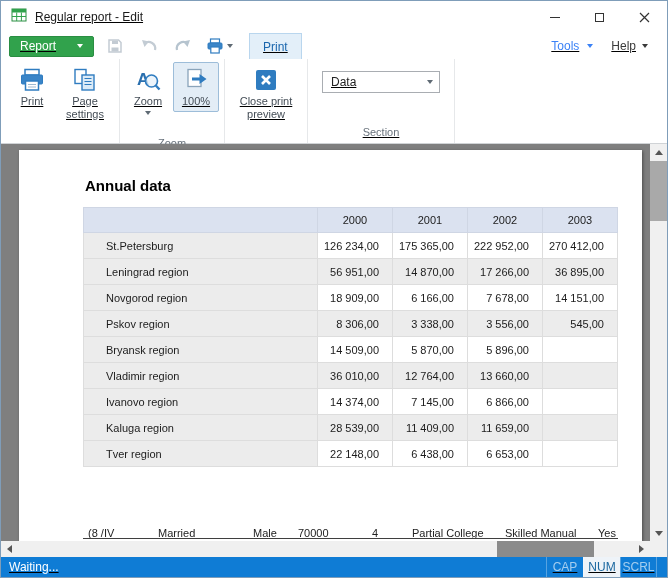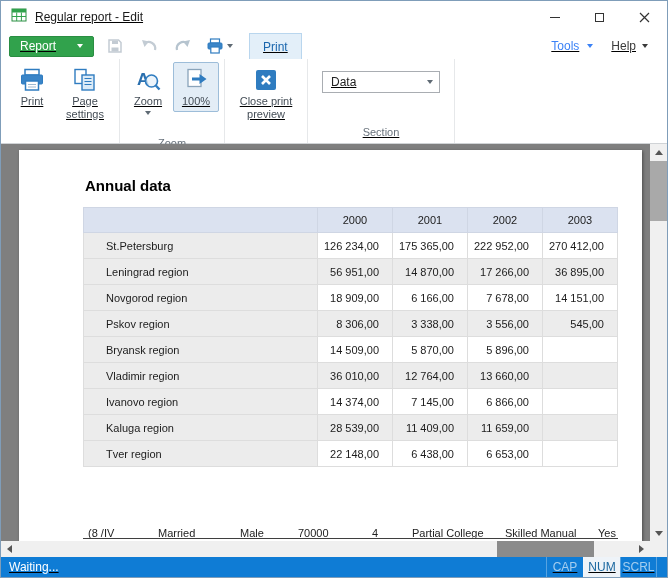--- a/index.html
+++ b/index.html
@@ -48,21 +48,21 @@
   .report-table th.corner { width: 234px; }
   .report-table td { height: 26px; border: 1px solid #dddddd; }
   td.label-cell { width: 234px; background: #ececec; padding-left: 22px; }
   td.num-cell { width: 75px; text-align: right; padding-right: 13px; }
   tr.shaded td.num-cell { background: #ececec; }
 
   .clipped-row { position: absolute; left: 64px; top: 377px; width: 535px; height: 12px; line-height: 12px; font-size: 11px; color: #222; border-bottom: 1.5px solid #3f3f3f; overflow: hidden; }
   .clipped-row span { position: absolute; top: 0; white-space: nowrap; }
   .clipped-row span:nth-child(1) { left: 5px; }
   .clipped-row span:nth-child(2) { left: 75px; }
-  .clipped-row span:nth-child(3) { left: 157px; }
+  .clipped-row span:nth-child(3) { left: 170px; }
   .clipped-row span:nth-child(4) { left: 215px; }
   .clipped-row span:nth-child(5) { left: 289px; }
   .clipped-row span:nth-child(6) { left: 329px; }
   .clipped-row span:nth-child(7) { left: 422px; }
   .clipped-row span:nth-child(8) { left: 515px; }
 
   
   .v-scrollbar { position: absolute; top: 0; right: 0; width: 17px; height: 397px; background: #f0f0f0; }
   .h-scrollbar { position: absolute; left: 0; bottom: 0; height: 16px; width: 649px; background: #f0f0f0; }
   .sb-corner { position: absolute; right: 0; bottom: 0; width: 17px; height: 16px; background: #f0f0f0; }

